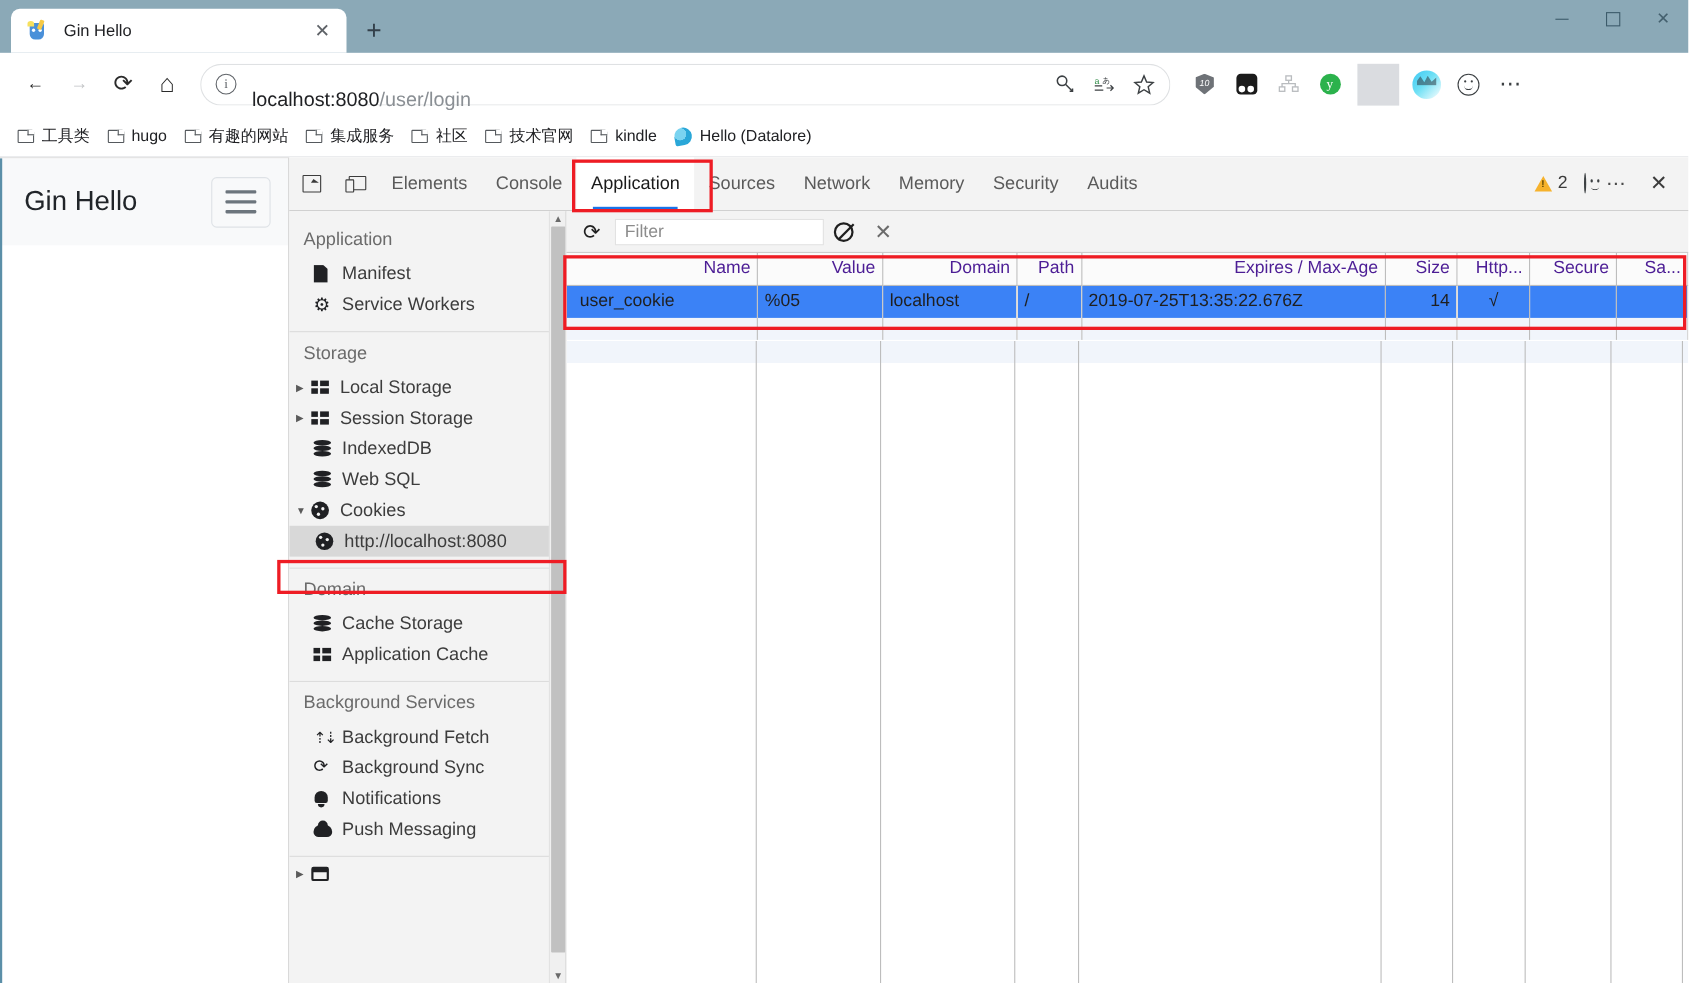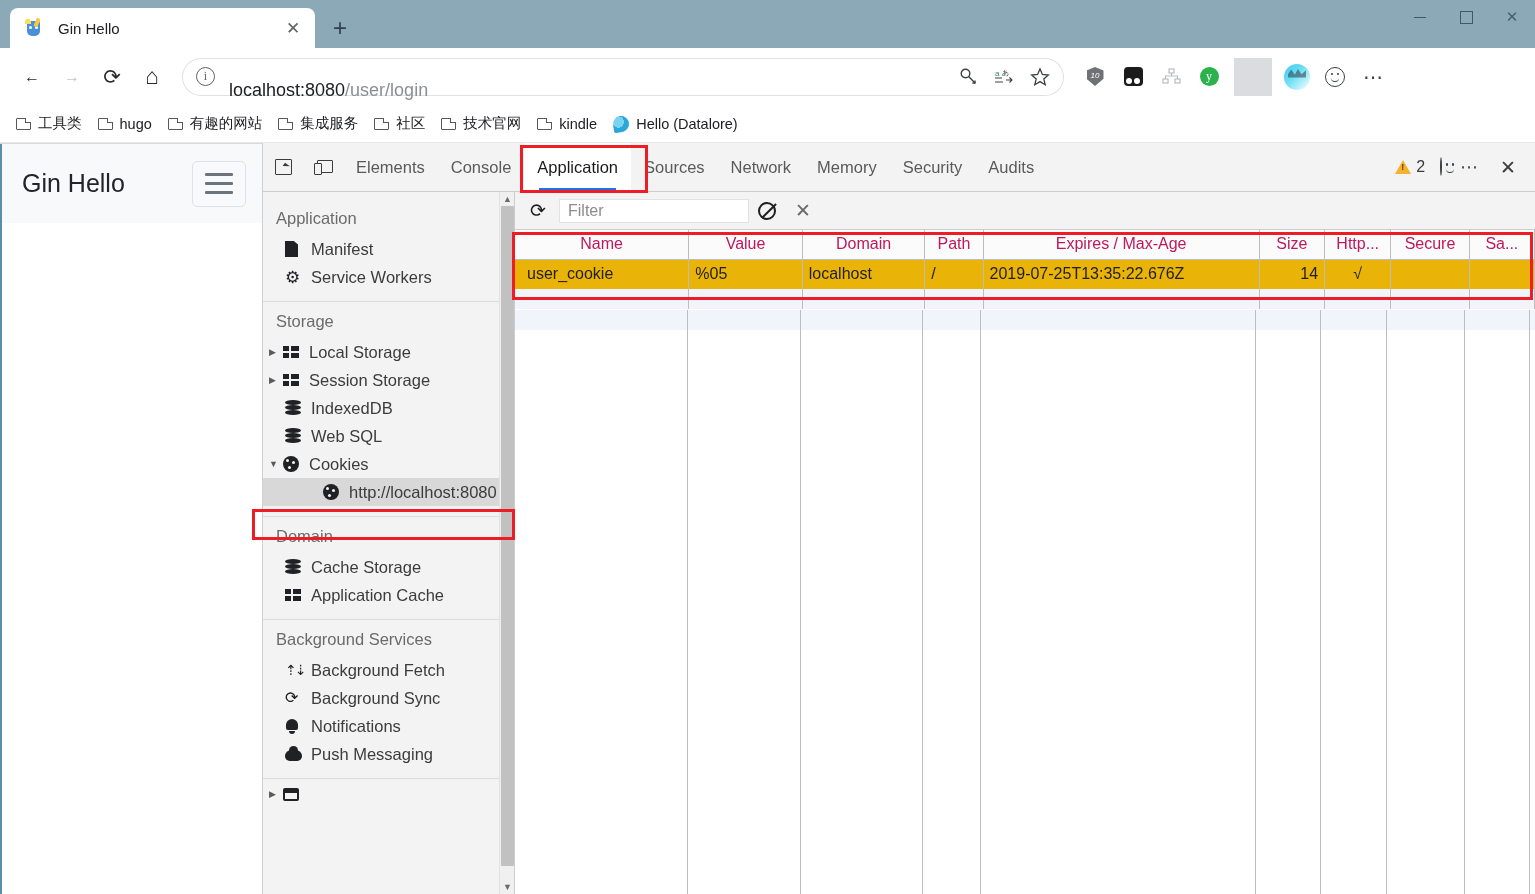--- a/index.html
+++ b/index.html
@@ -269,21 +269,21 @@
   .sb-group { padding-bottom: 10px; border-bottom: 1px solid #dcdcdc; margin-bottom: 1px; }
   .sb-group:last-child { border-bottom: none; }
   .sb-header {
     font-size: 16.5px; color: #6b6b6b; padding: 9px 12px 7px 13px;
   }
   .sb-item {
     display: flex; align-items: center; height: 28px; padding-left: 22px;
     font-size: 16.5px; color: #3c3c3c; white-space: nowrap;
   }
   .sb-item.sel { background: #d8d8d8; }
-  .sb-item.indent { padding-left: 60px; }
+  .sb-item.indent { padding-left: 24px; }
   .sb-arrow {
     width: 14px; flex: 0 0 14px; display: flex; align-items: center; font-size: 9px;
     color: #5a5a5a; margin-left: -16px;
   }
   .sb-ico { width: 24px; flex: 0 0 24px; display: flex; align-items: center; }
   .sb-label { margin-left: 2px; }
 
   .gi-doc { width: 13px; height: 16px; background: #202124; clip-path: polygon(0 0, 68% 0, 100% 22%, 100% 100%, 0 100%); }
   .gi-gear { width: 17px; height: 17px; color: #202124; font-size: 17px; line-height: 17px; }
   .gi-trash { width: 14px; height: 16px; position: relative; }
@@ -372,30 +372,30 @@
     background: #1f1f1f; transform: rotate(-45deg);
   }
   .ico-x { font-size: 19px; color: #6b6b6b; }
 
   .ck-table-wrap { flex: 1 1 auto; position: relative; overflow: hidden; background: #fff; }
   table.ck {
     width: 100%; border-collapse: collapse; table-layout: fixed;
     font-size: 16px; color: #1f1f1f;
   }
   table.ck th {
-    font-weight: normal; text-align: center; background: #fbfbfb;
+    font-weight: normal; text-align: right; background: #fbfbfb;
     border-bottom: 1px solid #bdbdbd; border-right: 1px solid #bdbdbd;
-    height: 29px; padding: 0 6px; color: #be185d; white-space: nowrap;
+    height: 29px; padding: 0 6px; color: #4c1d95; white-space: nowrap;
     overflow: hidden; text-overflow: ellipsis;
   }
   table.ck td {
     border-right: 1px solid #bdbdbd; height: 30px; padding: 0 6px;
     white-space: nowrap; overflow: hidden; text-overflow: ellipsis;
   }
-  table.ck tr.data td { background: #eab308; }
+  table.ck tr.data td { background: #3b82f6; }
   table.ck tr.data td.pad { padding-left: 12px; }
   table.ck tr.stripe td { background: #f1f5fb; height: 20px; }
   table.ck td.num { text-align: right; }
   table.ck td.ctr { text-align: center; }
   .filler-rows { position: absolute; left: 0; right: 0; top: 80px; bottom: 0; }
   .filler-col {
     position: absolute; top: 0; bottom: 0; width: 1px; background: #bdbdbd;
   }
   .filler-first-stripe {
     position: absolute; left: 0; right: 0; top: 0; height: 20px; background: #f1f5fb;

